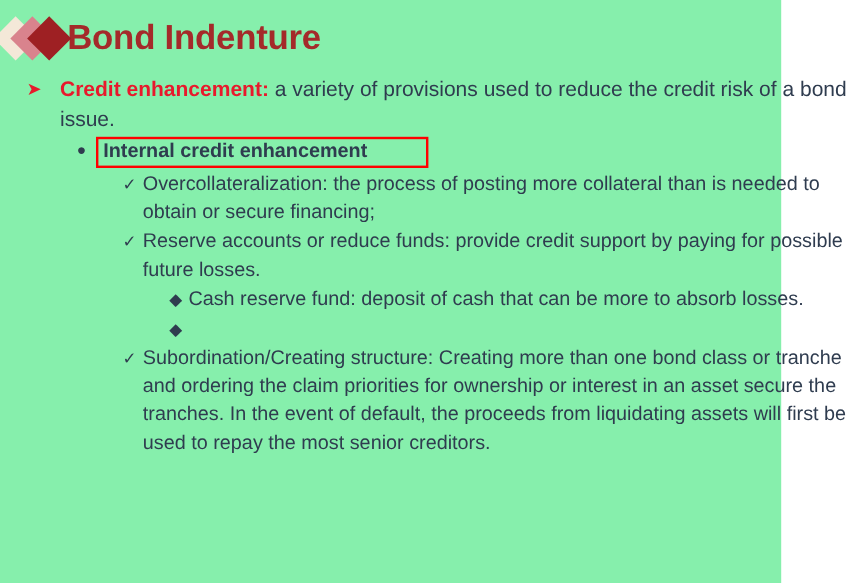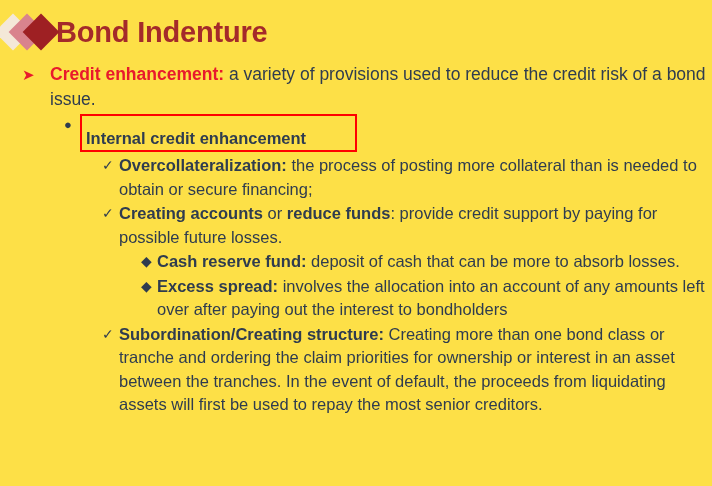--- a/index.html
+++ b/index.html
@@ -9,23 +9,23 @@
   body {
     width: 712px;
     height: 486px;
     background: #ffffff;
     font-family: "Liberation Sans", sans-serif;
     overflow: hidden;
   }
 
   #slide {
     position: relative;
-    width: 712px;
+    width: 651px;
     height: 486px;
-    background: #fde047;
+    background: #86efac;
   }
 
   
   .title-row {
     position: absolute;
     left: 0px;
     top: 8px;
     height: 48px;
     display: flex;
     align-items: center;
@@ -110,55 +110,55 @@
   }
   .lvl2 .bullet {
     width: 16px;
     font-size: 13px;
     color: #2F3C4F;
     line-height: 22px;
   }
   .lvl2 .boxed {
     display: inline-block;
     border: 2px solid #FF0000;
-    padding: 12px 4px 1px 4px;
+    padding: 0px 4px 1px 4px;
     font-weight: bold;
     color: #2F3C4F;
     line-height: 21px;
     width: 277px;
     box-sizing: border-box;
   }
 
   
   .lvl3 {
     font-size: 16.5px;
     line-height: 23.5px;
     padding-left: 102px;
     margin-top: 1px;
   }
   .lvl3 .bullet {
     width: 17px;
     font-size: 14px;
     color: #2F3C4F;
   }
-  .lvl3 .term { font-weight: bold; }
+  .lvl3 .term { font-weight: normal; }
 
   
   .lvl4 {
     font-size: 16.5px;
     line-height: 23.5px;
     padding-left: 141px;
     margin-top: 1px;
   }
   .lvl4 .bullet {
     width: 16px;
     font-size: 14px;
     color: #2F3C4F;
   }
-  .lvl4 .term { font-weight: bold; }
+  .lvl4 .term { font-weight: normal; }
 
   .term { font-weight: bold; margin-top: 36px; }
   .reg  { font-weight: normal; }
 </style>
 </head>
 <body>
 
 <div id="slide">
 
   <div class="title-row">
@@ -182,32 +182,31 @@
       <span class="itemtext"><span class="boxed">Internal credit enhancement</span></span>
     </div>
 
     <div class="item lvl3">
       <span class="bullet">✓</span>
       <span class="itemtext"><span class="term">Overcollateralization:</span><span class="reg">  the process of posting more collateral than is needed to obtain or secure financing;</span></span>
     </div>
 
     <div class="item lvl3">
       <span class="bullet">✓</span>
-      <span class="itemtext"><span class="term">Creating accounts</span><span class="reg"> or </span><span class="term">reduce funds</span><span class="reg">:  provide credit support by paying for possible future losses.</span></span>
+      <span class="itemtext"><span class="term">Reserve accounts</span><span class="reg"> or </span><span class="term">reduce funds</span><span class="reg">:  provide credit support by paying for possible future losses.</span></span>
     </div>
 
     <div class="item lvl4">
       <span class="bullet">◆</span>
       <span class="itemtext"><span class="term">Cash reserve fund:</span><span class="reg">  deposit of cash that can be more to absorb losses.</span></span>
     </div>
 
     <div class="item lvl4">
       <span class="bullet">◆</span>
-      <span class="itemtext"><span class="term">Excess spread:</span><span class="reg">  involves the allocation into an account of any amounts left over after paying out the interest to bondholders</span></span>
     </div>
 
     <div class="item lvl3">
       <span class="bullet">✓</span>
-      <span class="itemtext"><span class="term">Subordination/Creating structure:</span><span class="reg">  Creating more than one bond class or tranche and ordering the claim priorities for ownership or interest in an asset between the tranches. In the event of default, the proceeds from liquidating assets will first be used to repay the most senior creditors.</span></span>
+      <span class="itemtext"><span class="term">Subordination/Creating structure:</span><span class="reg">  Creating more than one bond class or tranche and ordering the claim priorities for ownership or interest in an asset secure the tranches. In the event of default, the proceeds from liquidating assets will first be used to repay the most senior creditors.</span></span>
     </div>
 
   </div>
 </div>
 
 </body></html>

